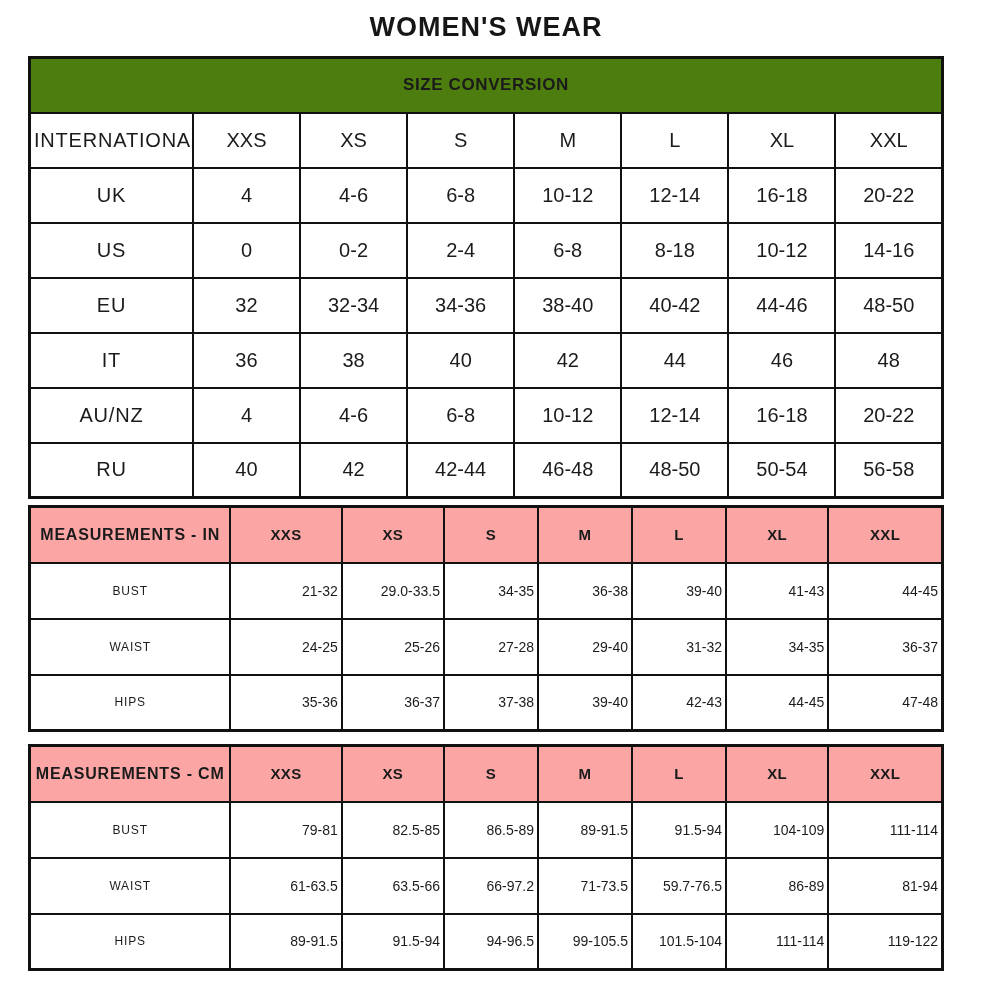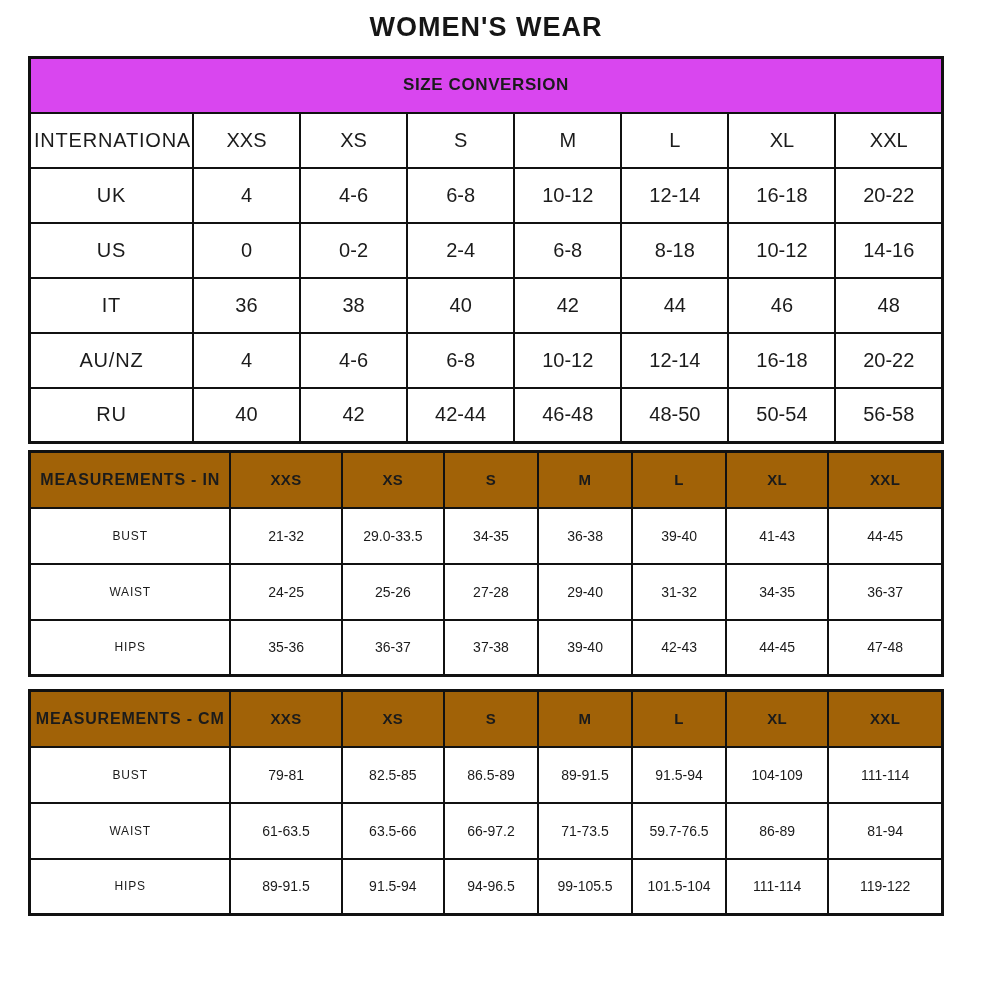--- a/index.html
+++ b/index.html
@@ -35,38 +35,38 @@
     text-align: center;
     vertical-align: middle;
     padding: 2px 3px;
     overflow: hidden;
     white-space: nowrap;
   }
   
   .t1 { margin-bottom: 6px; }
   .t1 td { height: 55px; font-size: 20px; }
   .t1 .band {
-    background: #d946ef;
+    background: #4d7c0f;
     font-weight: 700;
     font-size: 17px;
     letter-spacing: 0.6px;
   }
   .t1 .lab { letter-spacing: 0.8px; }
   
   .t2 { margin-bottom: 12px; }
   .t2 td, .t3 td { height: 56px; }
   .t2 .hdr, .t3 .hdr {
-    background: #a16207;
+    background: #fca5a5;
     font-weight: 700;
     font-size: 15px;
     letter-spacing: 0.4px;
   }
   .t2 .hdr.lab, .t3 .hdr.lab { font-size: 16px; }
   .t2 .lab, .t3 .lab { font-size: 12px; letter-spacing: 0.8px; }
-  .t2 .val, .t3 .val { font-size: 14px; }
+  .t2 .val, .t3 .val { font-size: 14px; text-align: right; }
 </style>
 </head>
 <body>
 
 <div class="page">
 
   <h1 class="page-title">WOMEN'S WEAR</h1>
 
   <table class="t1">
     <colgroup>
@@ -105,20 +105,30 @@
     </tr>
     <tr>
       <td class="lab">US</td>
       <td>0</td>
       <td>0-2</td>
       <td>2-4</td>
       <td>6-8</td>
       <td>8-18</td>
       <td>10-12</td>
       <td>14-16</td>
+    </tr>
+    <tr>
+      <td class="lab">EU</td>
+      <td>32</td>
+      <td>32-34</td>
+      <td>34-36</td>
+      <td>38-40</td>
+      <td>40-42</td>
+      <td>44-46</td>
+      <td>48-50</td>
     </tr>
     <tr>
       <td class="lab">IT</td>
       <td>36</td>
       <td>38</td>
       <td>40</td>
       <td>42</td>
       <td>44</td>
       <td>46</td>
       <td>48</td>

